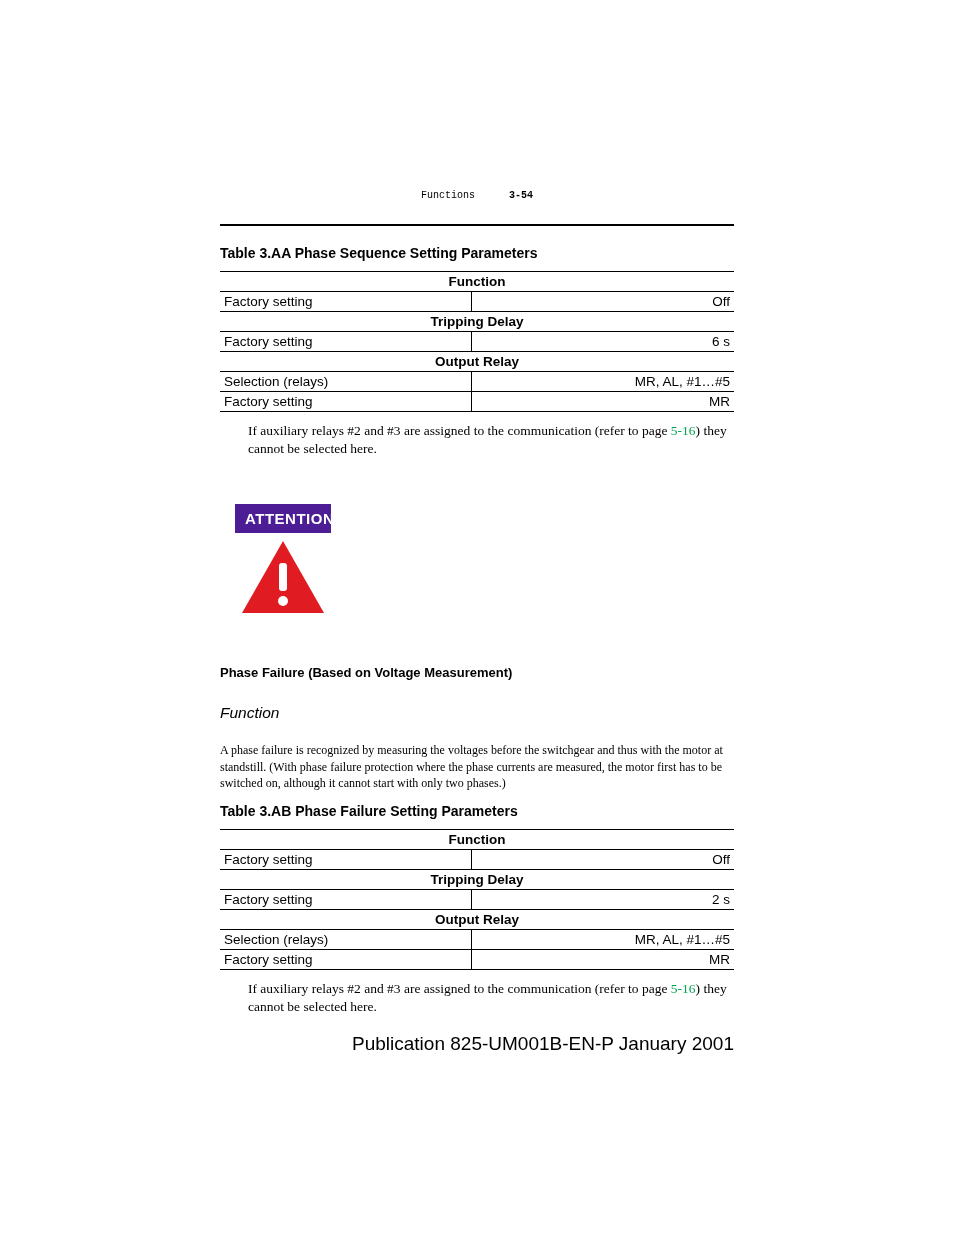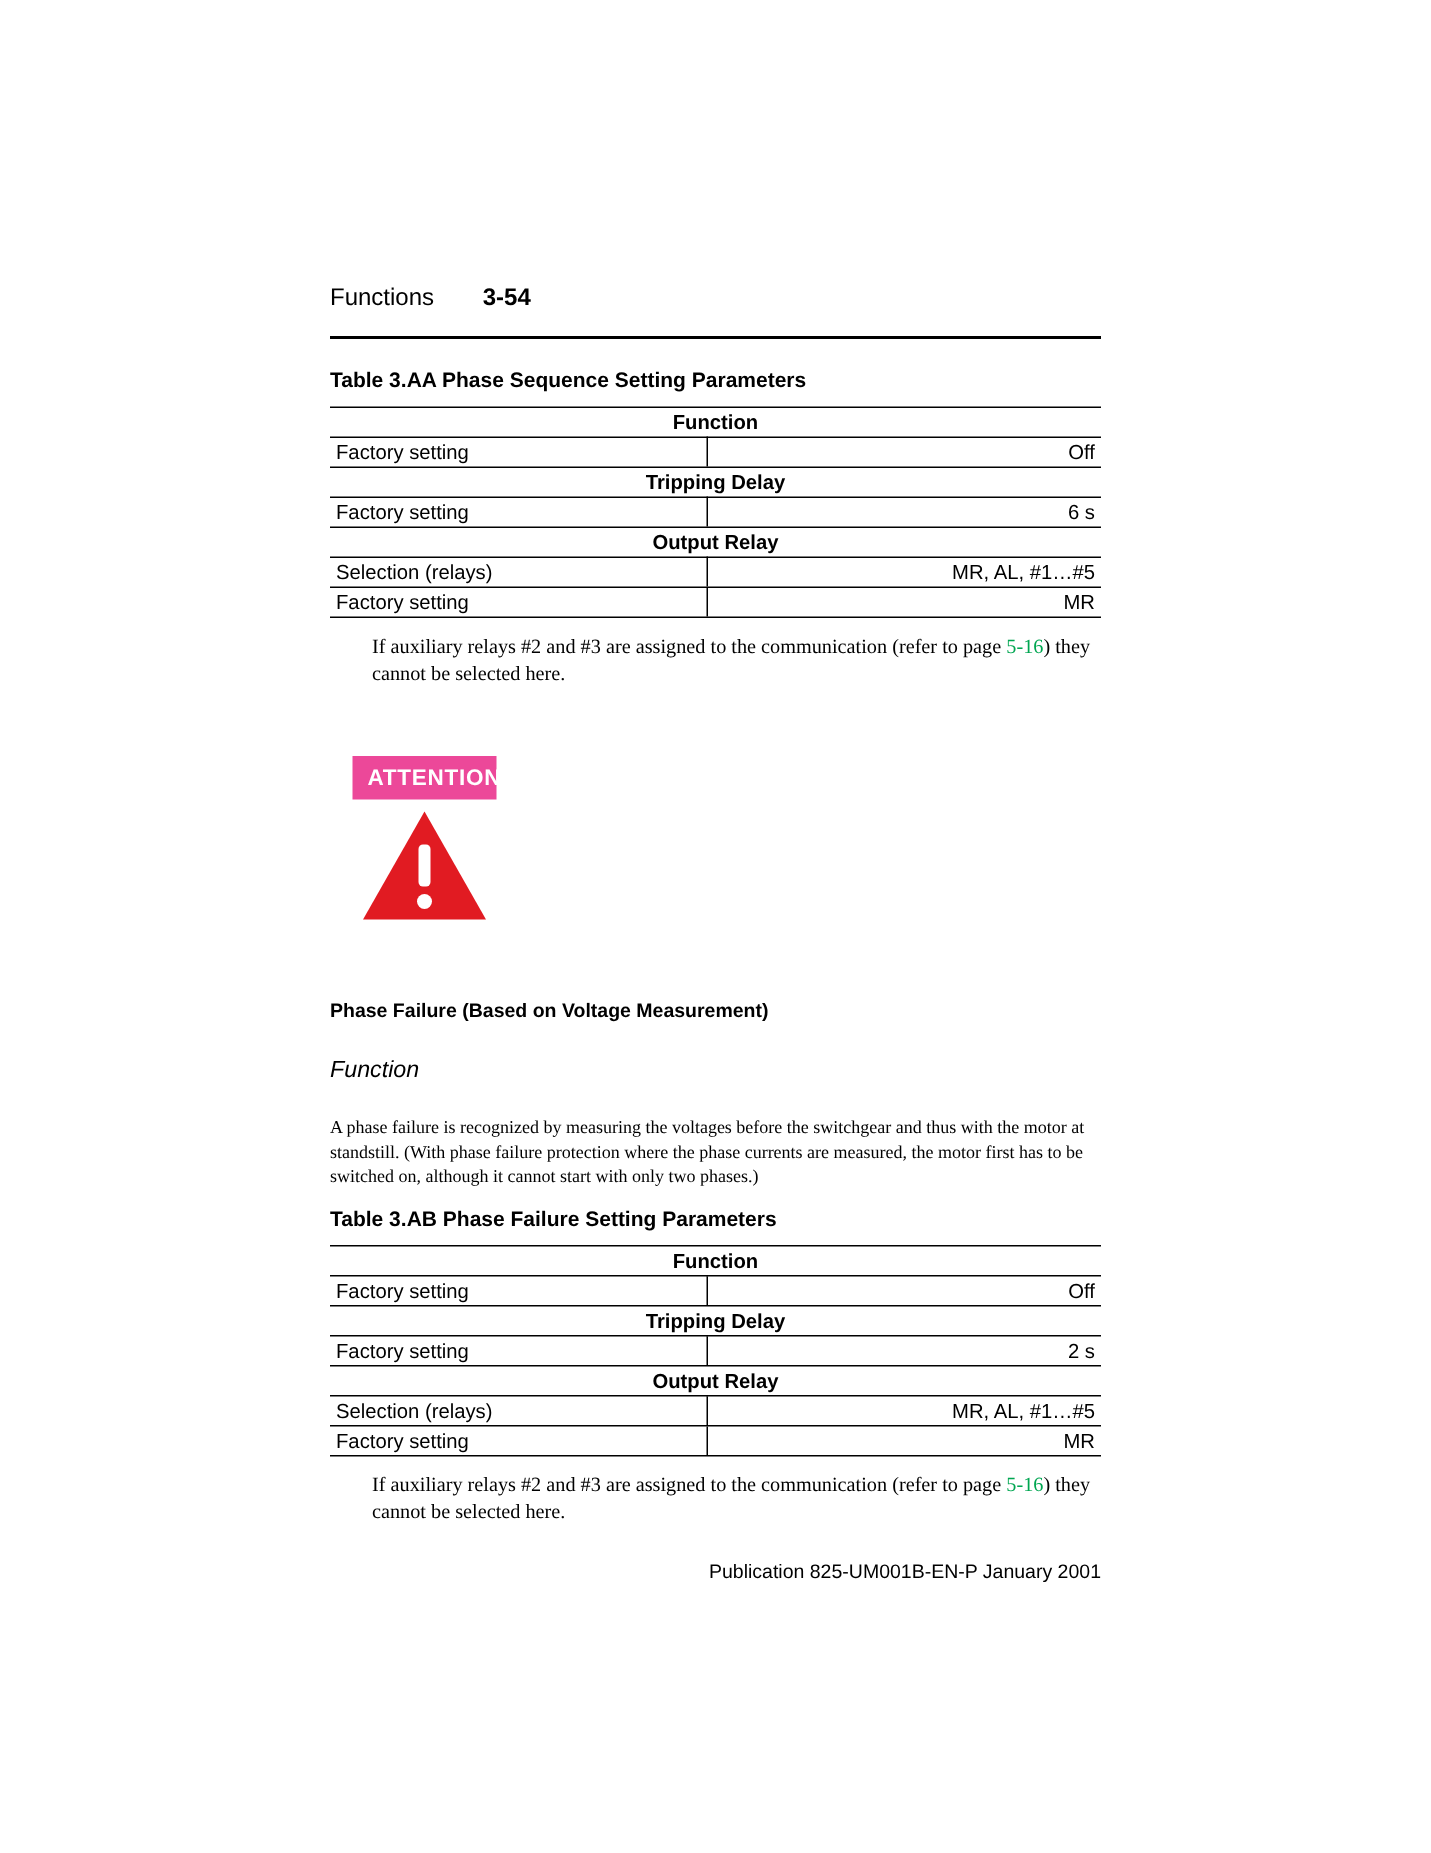--- a/index.html
+++ b/index.html
@@ -14,23 +14,23 @@
     height: 1235px;
     position: relative;
     box-sizing: border-box;
     padding: 190px 220px 0 220px;
   }
   .header {
     position: absolute;
     top: 190px;
     right: 220px;
     left: 220px;
-    text-align: left;
-    font-family: Liberation Sans, sans-serif;
-    font-size: 16px;
+    text-align: center;
+    font-family: Liberation Mono, monospace;
+    font-size: 10px;
   }
   .header .sec-title {
     font-weight: 400;
     margin-right: 28px;
   }
   .header .page-num {
     font-weight: 700;
   }
   .header-rule {
     position: absolute;
@@ -97,21 +97,21 @@
     margin-bottom: 46px;
   }
   .attention-left {
     width: 126px;
     flex: 0 0 126px;
     display: flex;
     flex-direction: column;
     align-items: center;
   }
   .attention-badge {
-    background: #ec4899;
+    background: #4c1d95;
     color: #fff;
     font-family: "Helvetica Neue", Helvetica, Arial, sans-serif;
     font-weight: 700;
     font-size: 15px;
     padding: 6px 10px;
     letter-spacing: 0.5px;
     width: 96px;
     text-align: center;
     box-sizing: border-box;
   }
@@ -139,21 +139,21 @@
   p.body {
     font-size: 12px;
     line-height: 1.35;
     margin: 0 0 12px 0;
   }
   .footer {
     position: absolute;
     bottom: 180px;
     right: 220px;
     font-family: "Helvetica Neue", Helvetica, Arial, sans-serif;
-    font-size: 13px;
+    font-size: 19px;
     text-align: left;
   }
 </style>
 </head>
 <body>
 
 <div class="page">
 
   <div class="header">
     <span class="sec-title">Functions</span>

